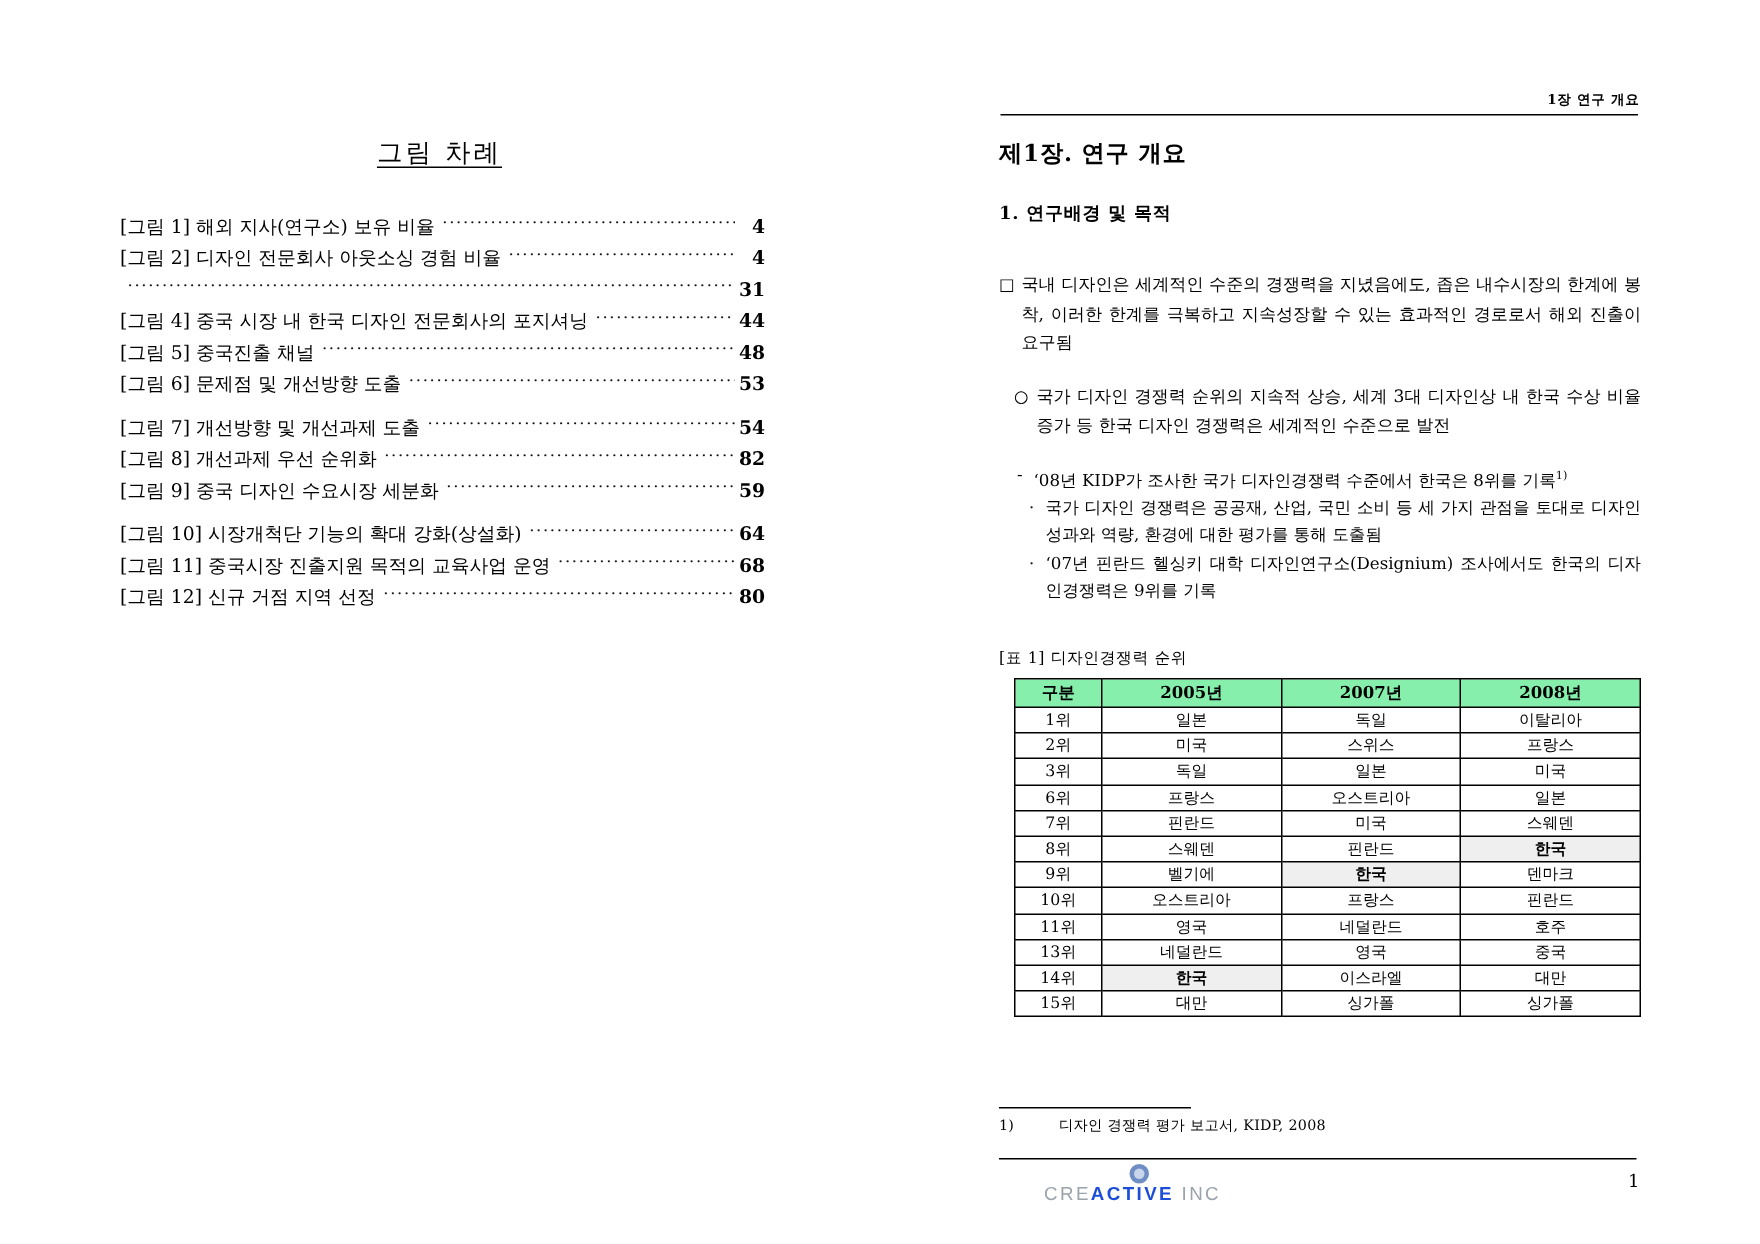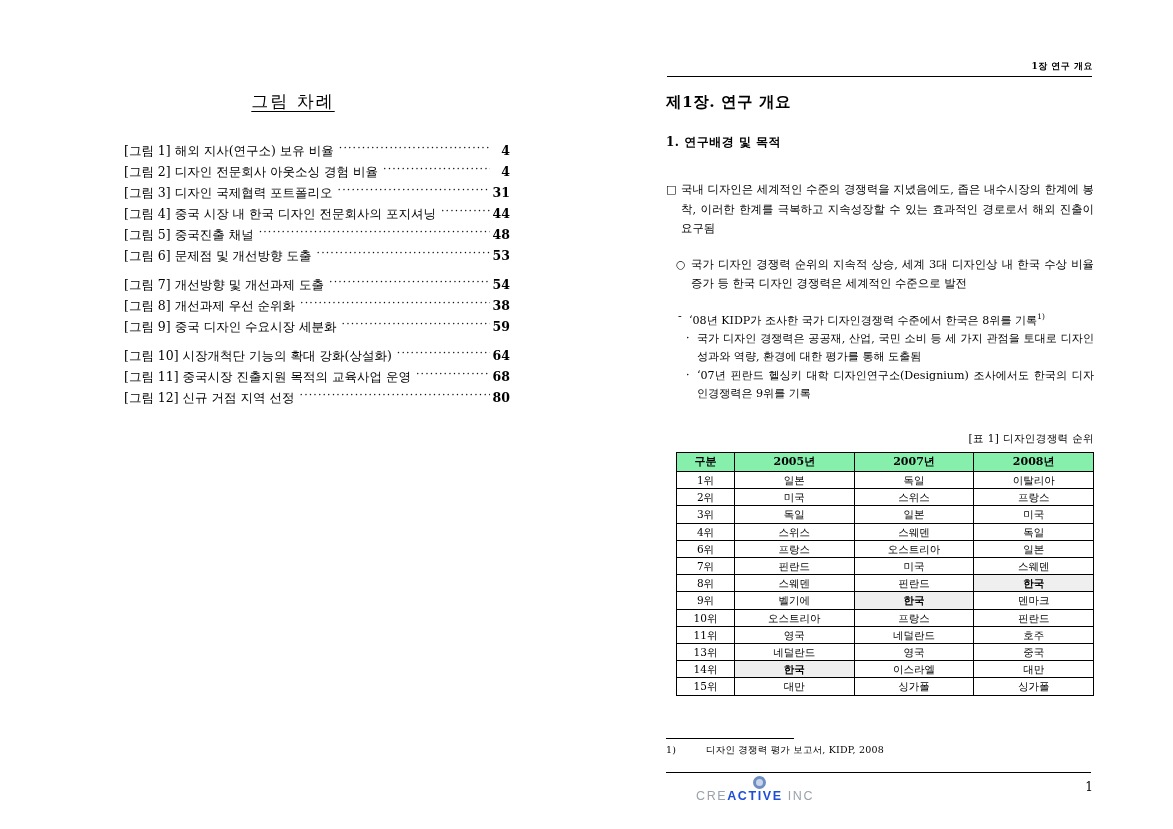--- a/index.html
+++ b/index.html
@@ -46,21 +46,20 @@
     top: 140px;
     left: 80px;
     width: 430px;
   }
   .lof-row {
     display: flex;
     align-items: center;
     font-size: 12.5px;
     line-height: 21px;
     white-space: nowrap;
-    margin-left: 44px;
   }
   .lof-row.gap-top { margin-top: 8px; }
   .lof-label { flex: 0 0 auto; }
   .lof-dots {
     flex: 1 1 auto;
     overflow: hidden;
     margin: 0 3px 0 5px;
     position: relative;
     top: -2px;
     letter-spacing: 1.1px;
@@ -139,21 +138,21 @@
   .lv3 .mark, .lv4 .mark { width: 11px; }
 
   sup.fn { font-size: 7.5px; vertical-align: super; }
 
   
   .tbl-caption {
     position: absolute;
     top: 432px;
     left: 80px;
     width: 428px;
-    text-align: right;
+    text-align: left;
     font-size: 10.5px;
     letter-spacing: 0.4px;
   }
   table.rank {
     position: absolute;
     top: 452px;
     left: 90px;
     width: 418px;
     border-collapse: collapse;
     table-layout: fixed;
@@ -273,21 +272,20 @@
       <span class="lof-page">4</span>
     </div>
 
     <div class="lof-row">
       <span class="lof-label">[그림 2] 디자인 전문회사 아웃소싱 경험 비율</span>
       <span class="lof-dots">··················································································································</span>
       <span class="lof-page">4</span>
     </div>
 
     <div class="lof-row">
-      <span class="lof-label">[그림 3] 디자인 국제협력 포트폴리오</span>
       <span class="lof-dots">··················································································································</span>
       <span class="lof-page">31</span>
     </div>
 
     <div class="lof-row">
       <span class="lof-label">[그림 4] 중국 시장 내 한국 디자인 전문회사의 포지셔닝</span>
       <span class="lof-dots">··················································································································</span>
       <span class="lof-page">44</span>
     </div>
 
@@ -305,21 +303,21 @@
 
     <div class="lof-row gap-top">
       <span class="lof-label">[그림 7] 개선방향 및 개선과제 도출</span>
       <span class="lof-dots">··················································································································</span>
       <span class="lof-page">54</span>
     </div>
 
     <div class="lof-row">
       <span class="lof-label">[그림 8] 개선과제 우선 순위화</span>
       <span class="lof-dots">··················································································································</span>
-      <span class="lof-page">38</span>
+      <span class="lof-page">82</span>
     </div>
 
     <div class="lof-row">
       <span class="lof-label">[그림 9] 중국 디자인 수요시장 세분화</span>
       <span class="lof-dots">··················································································································</span>
       <span class="lof-page">59</span>
     </div>
 
     <div class="lof-row gap-top">
       <span class="lof-label">[그림 10] 시장개척단 기능의 확대 강화(상설화)</span>
@@ -410,26 +408,20 @@
           <td>스위스</td>
           <td>프랑스</td>
         </tr>
         <tr>
           <td>3위</td>
           <td>독일</td>
           <td>일본</td>
           <td>미국</td>
         </tr>
         <tr>
-          <td>4위</td>
-          <td>스위스</td>
-          <td>스웨덴</td>
-          <td>독일</td>
-        </tr>
-        <tr>
           <td>6위</td>
           <td>프랑스</td>
           <td>오스트리아</td>
           <td>일본</td>
         </tr>
         <tr>
           <td>7위</td>
           <td>핀란드</td>
           <td>미국</td>
           <td>스웨덴</td>

